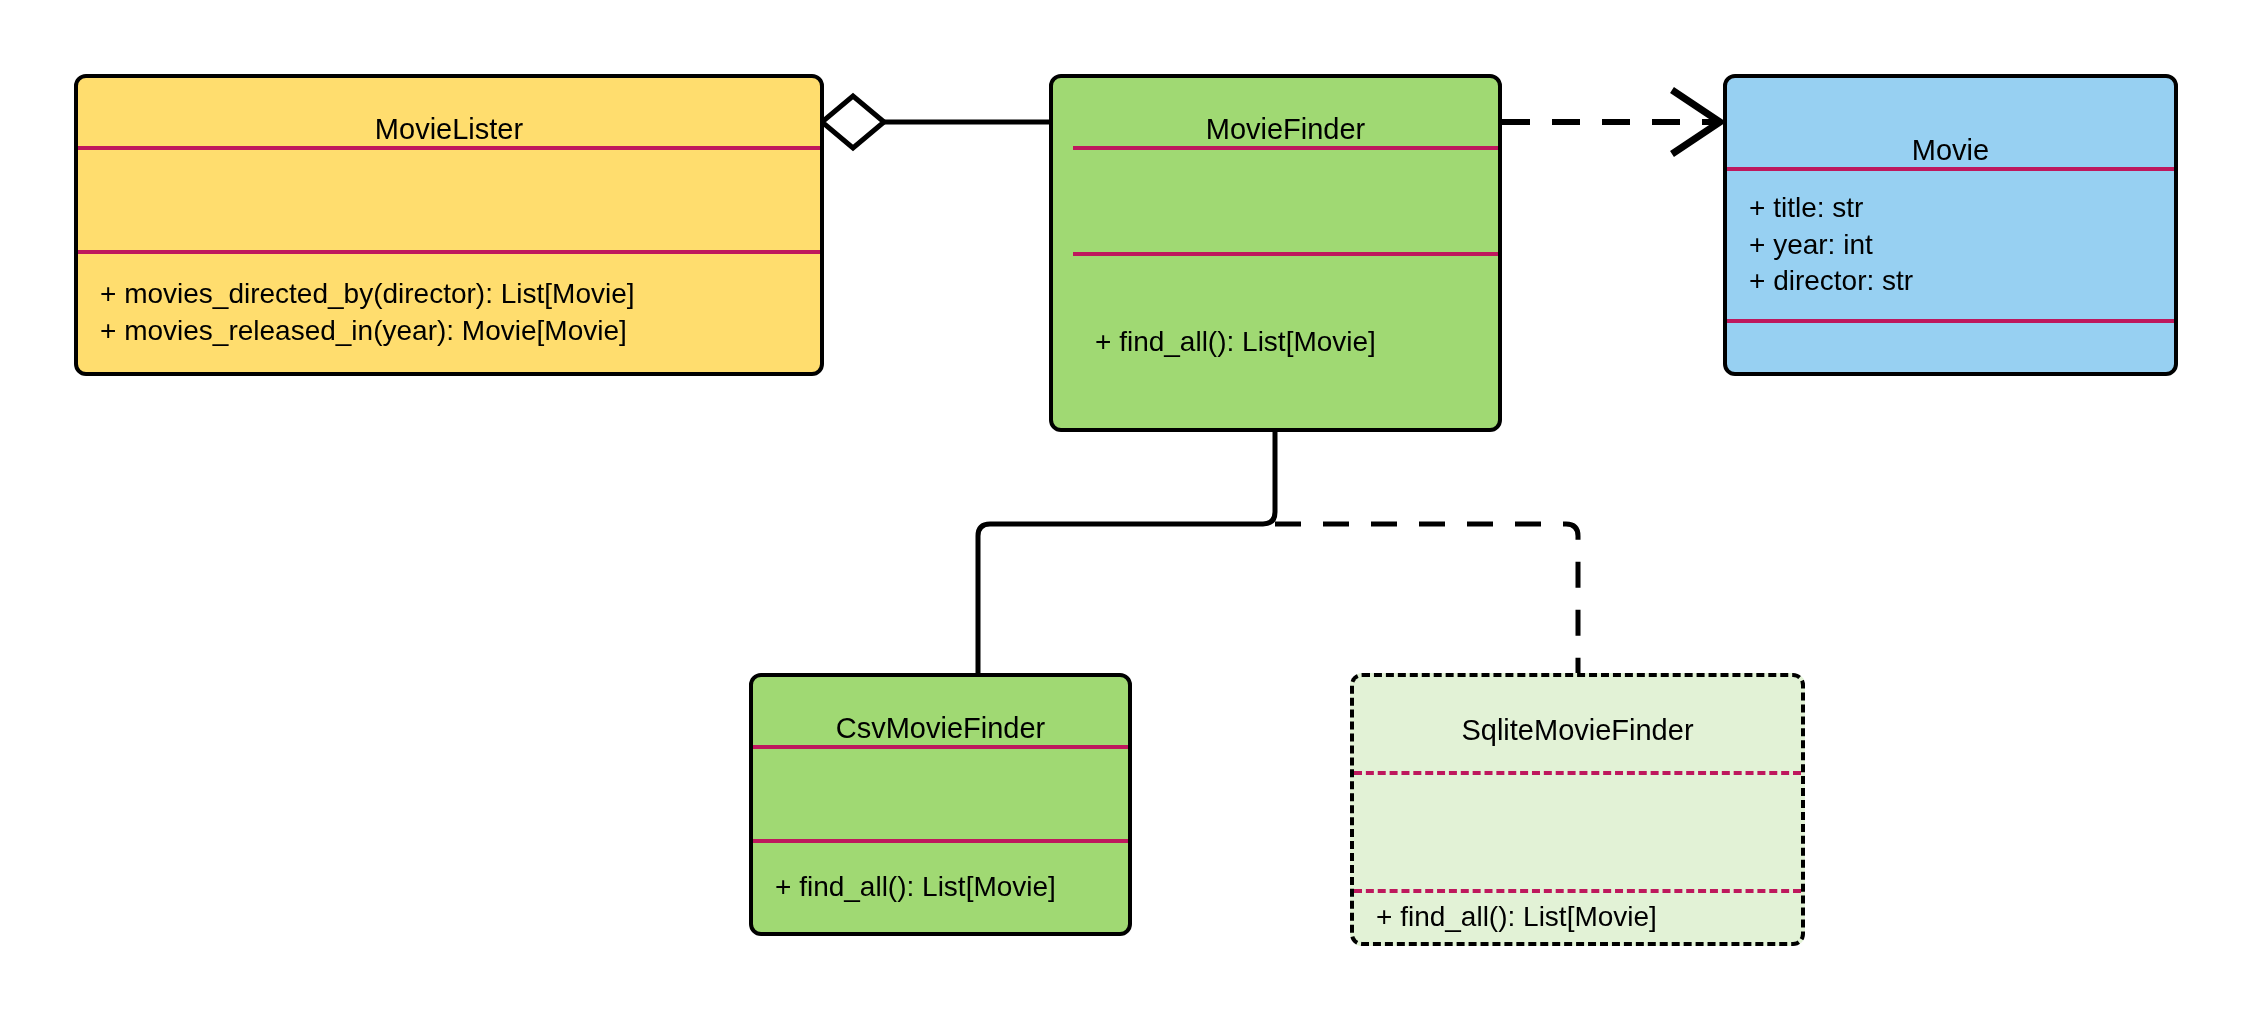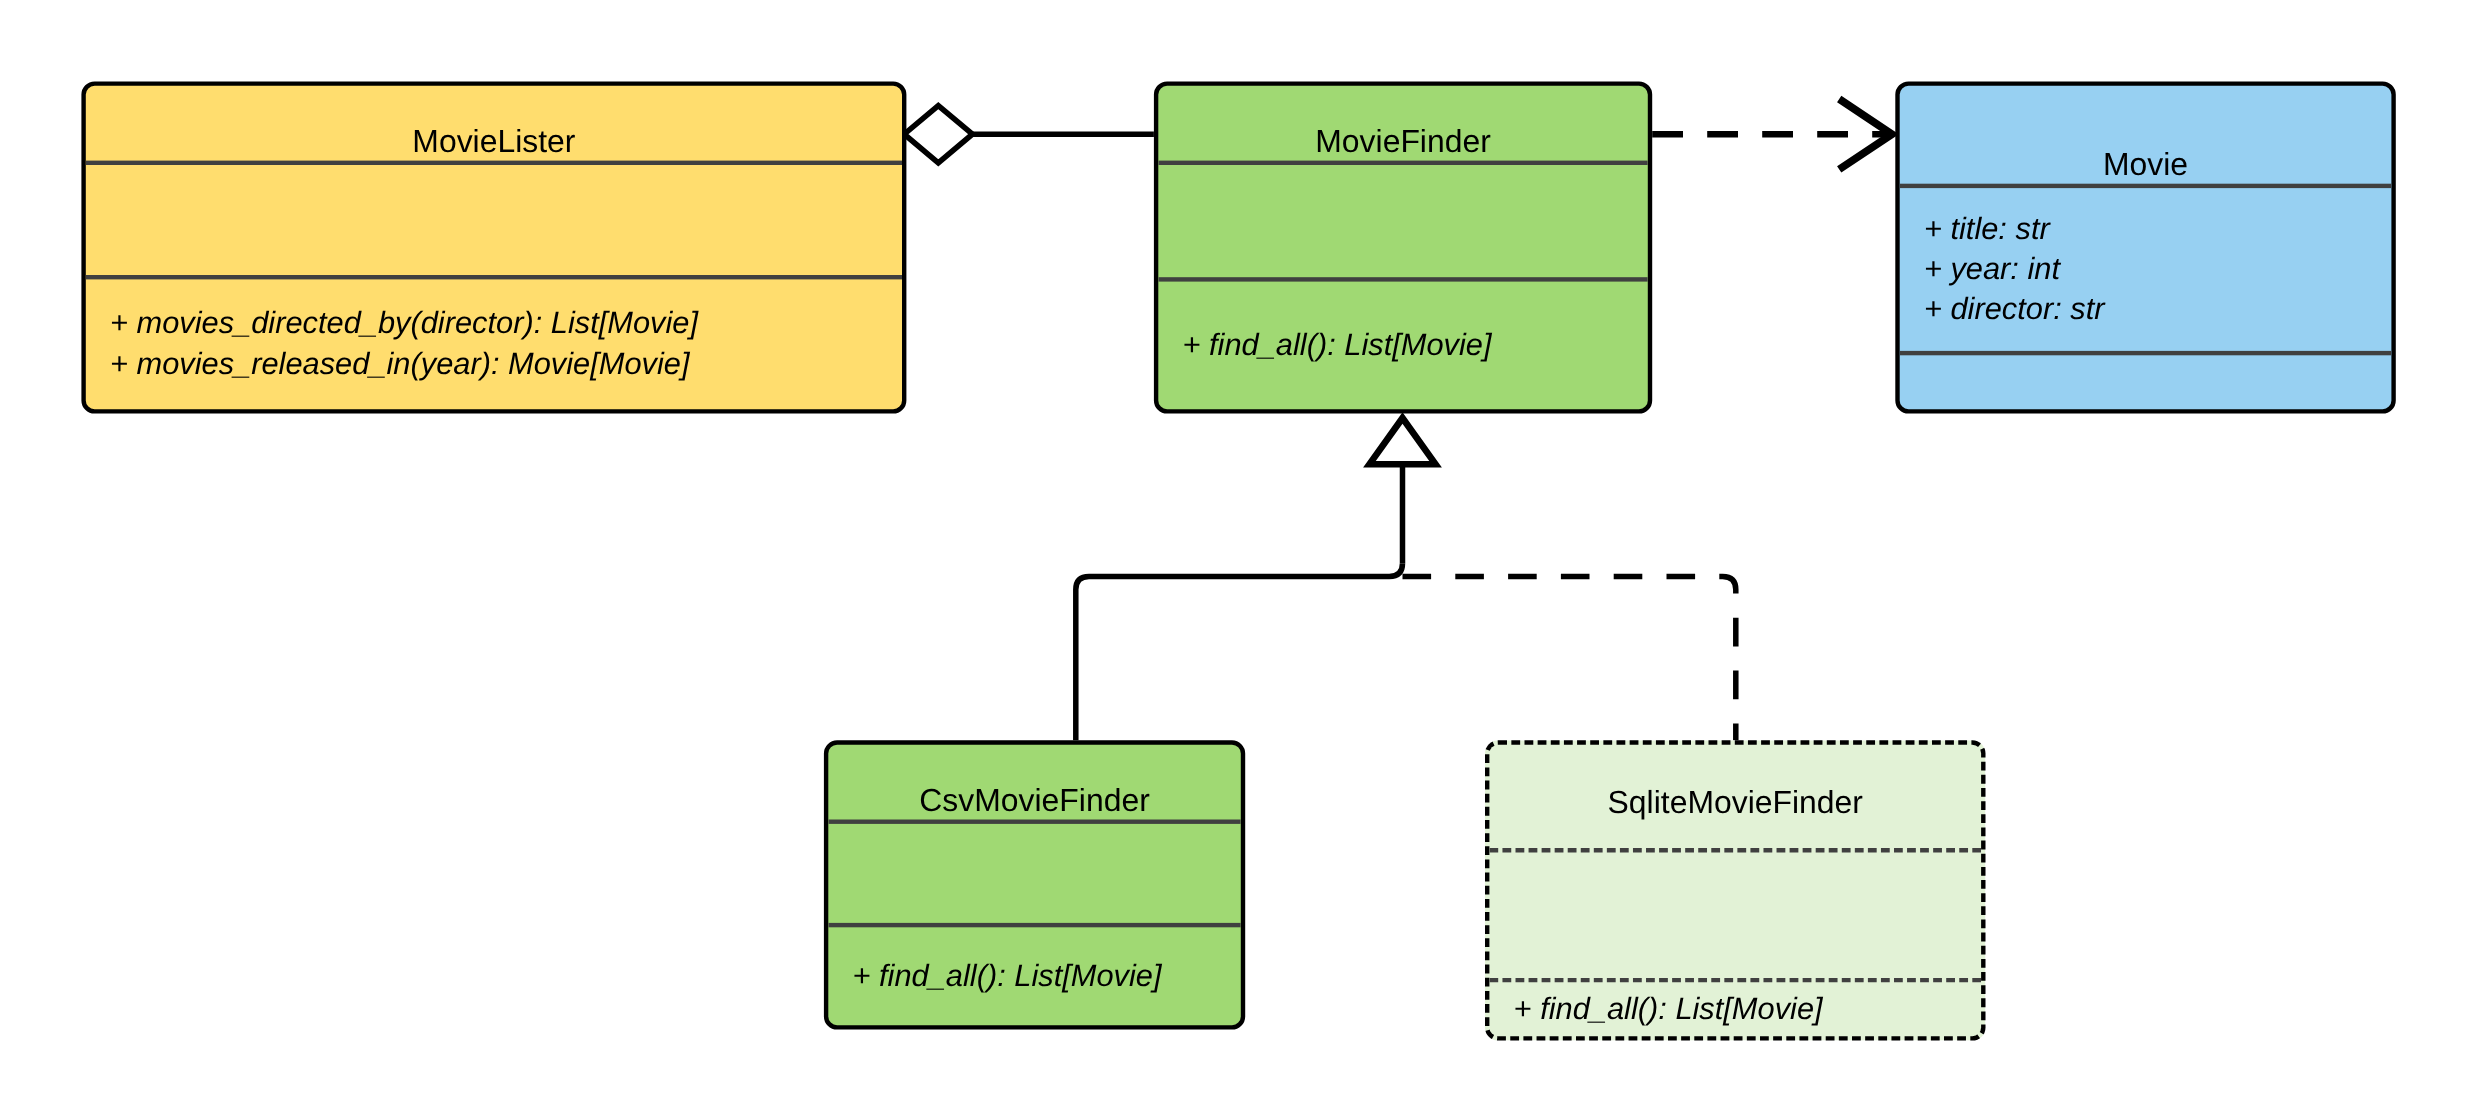--- a/index.html
+++ b/index.html
@@ -44,22 +44,21 @@
     box-sizing: border-box;
     display: flex;
     flex-direction: column;
     justify-content: center;
   }
   .compartment.name-cmp {
     align-items: center;
     justify-content: flex-end;
   }
   .compartment.divided {
-    border-top: 4px solid #404040;
-    font-style: italic;
+    border-top: 4px solid #be185d;
   }
   .uml-class.dashed .compartment.divided {
     border-top-style: dashed;
   }
   .class-title {
     font-size: 29px;
     color: #000000;
     line-height: 1.1;
     white-space: nowrap;
   }
@@ -111,21 +110,21 @@
     <div class="compartment name-cmp" style="height:68px;">
       <span class="class-title">MovieLister</span>
     </div>
     <div class="compartment divided" style="height:104px;"></div>
     <div class="compartment divided members-list" style="flex:1;">
       <div class="member">+ movies_directed_by(director): List[Movie]</div>
       <div class="member">+ movies_released_in(year): Movie[Movie]</div>
     </div>
   </div>
 
-  <div class="uml-class" style="left:1049px; top:74px; width:453px; height:302px; background:#A0D973;">
+  <div class="uml-class" style="left:1049px; top:74px; width:453px; height:358px; background:#A0D973;padding-left:20px;">
     <div class="compartment name-cmp" style="height:68px;">
       <span class="class-title">MovieFinder</span>
     </div>
     <div class="compartment divided" style="height:106px;"></div>
     <div class="compartment divided members-list" style="flex:1;">
       <div class="member">+ find_all(): List[Movie]</div>
     </div>
   </div>
 
   <div class="uml-class" style="left:1723px; top:74px; width:455px; height:302px; background:#97D0F2;">

